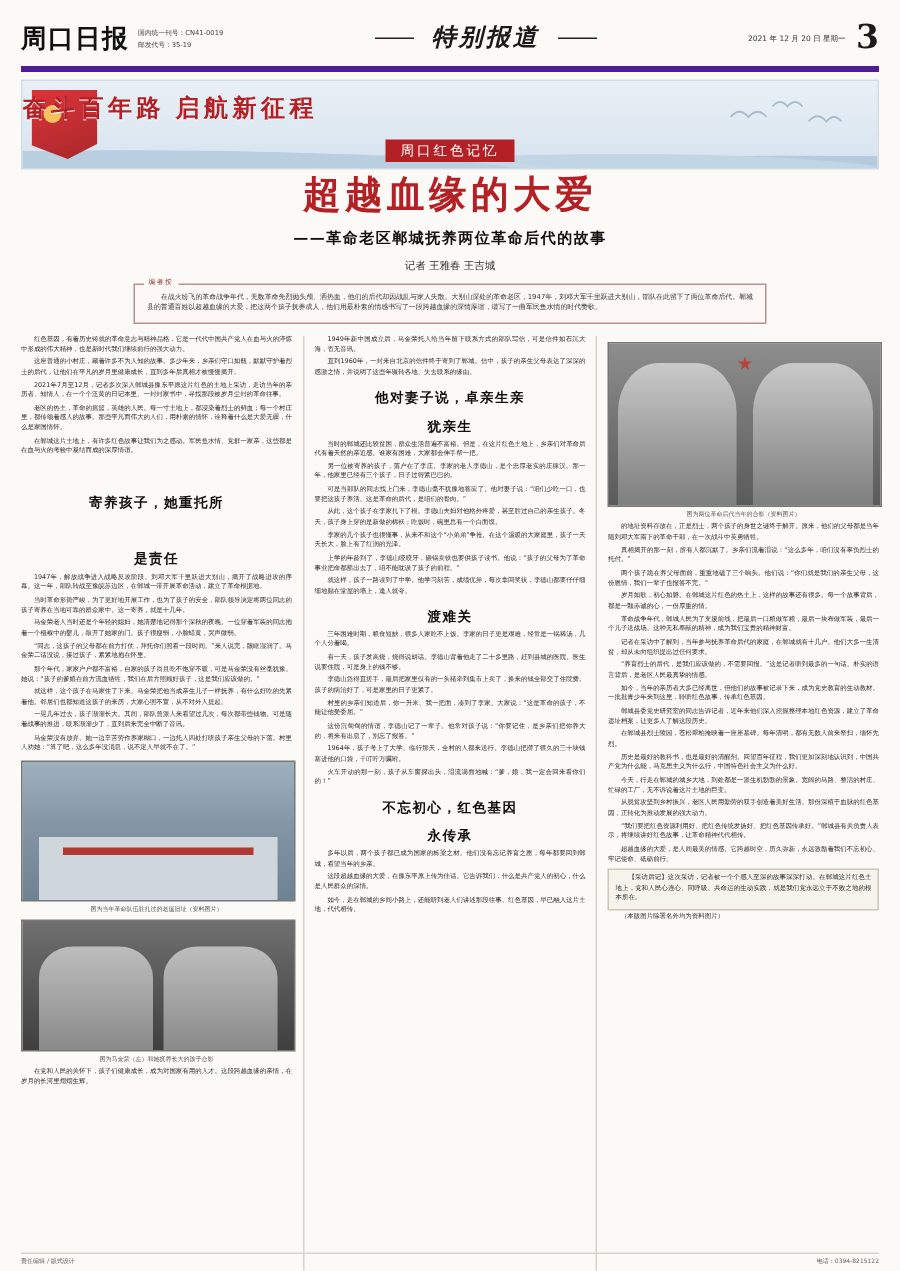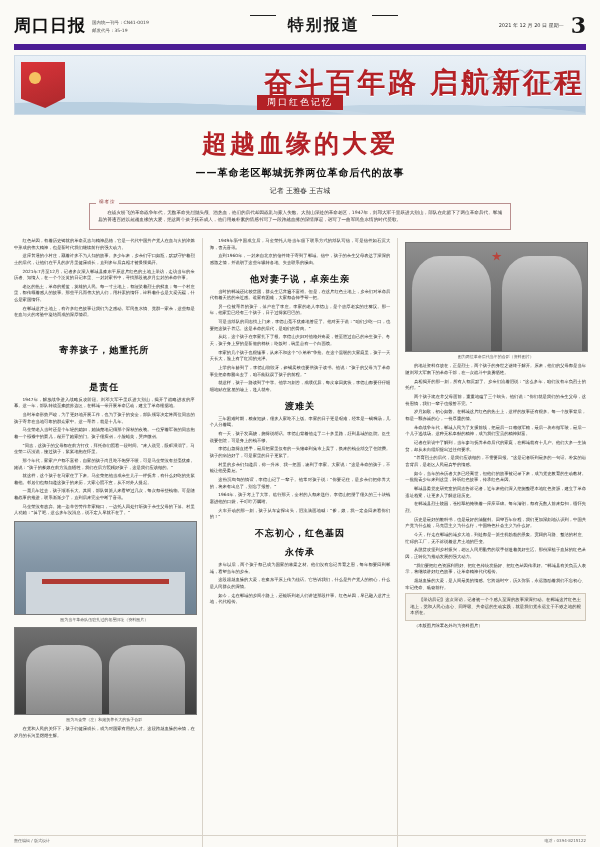--- a/index.html
+++ b/index.html
@@ -6,47 +6,47 @@
   body{
     width:600px;height:847px;
     background:#fbfaf6;
     font-family:"DejaVu Sans","Liberation Sans",sans-serif;
     color:#1a1a1a;
     overflow:hidden;
   }
   .page{position:relative;width:600px;height:847px;box-sizing:border-box;padding:8px 14px 6px 14px;}
 
   
-  .masthead{display:flex;align-items:center;justify-content:space-between;height:34px;border-bottom:6px solid #4c1d95;padding-bottom:2px;}
+  .masthead{display:flex;align-items:center;justify-content:space-between;height:34px;border-bottom:4px solid #4c1d95;padding-bottom:2px;}
   .mast-left{display:flex;align-items:flex-end;gap:6px;}
   .mast-logo{font-size:17px;font-weight:bold;letter-spacing:1px;color:#111;font-family:"DejaVu Serif","Liberation Serif",serif;}
   .mast-sub{font-size:4.5px;color:#444;line-height:1.35;padding-bottom:2px;white-space:nowrap;}
-  .mast-center{display:flex;gap:12px;}
+  .mast-center{display:flex;align-items:center;gap:12px;font-style:italic;}
   .mast-rule{width:26px;height:1px;background:#222;}
   .mast-title{font-size:16px;font-weight:bold;letter-spacing:2px;font-family:"DejaVu Serif","Liberation Serif",serif;}
   .mast-right{display:flex;align-items:center;gap:7px;}
   .mast-date{font-size:5px;color:#333;white-space:nowrap;}
   .mast-pageno{font-size:22px;font-weight:bold;line-height:1;font-family:"DejaVu Serif","Liberation Serif",serif;}
 
   
   .banner{position:relative;height:58px;margin-top:5px;background:linear-gradient(180deg,#e9f0f6 0%,#dfe9f2 55%,#d4e2ee 100%);overflow:hidden;border:1px solid #cfdbe6;}
   .banner .hills{position:absolute;left:0;bottom:0;width:100%;height:26px;background:
      radial-gradient(ellipse at 12% 120%, #b9cfe0 0 38%, transparent 39%),
      radial-gradient(ellipse at 30% 130%, #c6d8e6 0 36%, transparent 37%),
      radial-gradient(ellipse at 70% 125%, #c2d5e4 0 34%, transparent 35%),
      radial-gradient(ellipse at 90% 130%, #b4cadd 0 33%, transparent 34%);}
   .banner-flag{position:absolute;left:6px;top:6px;width:44px;height:46px;background:linear-gradient(160deg,#d9262a,#a81a1e);clip-path:polygon(0 0,100% 0,100% 78%,55% 100%,0 80%);opacity:.93;}
   .banner-flag:after{content:"";position:absolute;left:8px;top:10px;width:12px;height:12px;border-radius:50%;background:#ffd95e;opacity:.85;}
   .banner-birds{position:absolute;right:18px;top:10px;width:84px;height:26px;opacity:.55;}
-  .banner-title{position:absolute;left:0;right:0;top:8px;text-align:right;font-size:28px;font-weight:bold;letter-spacing:3px;color:#b32126;font-family:Liberation Sans, sans-serif;text-shadow:0 1px 0 #fff;}
+  .banner-title{position:absolute;left:0;right:0;top:8px;text-align:left;font-size:16px;font-weight:bold;letter-spacing:3px;color:#b32126;font-family:Liberation Serif, serif;text-shadow:0 1px 0 #fff;}
   .banner-sub{position:absolute;left:0;right:0;bottom:4px;text-align:center;}
   .banner-sub span{display:inline-block;background:#b32126;color:#fff;font-size:9px;letter-spacing:2px;padding:1px 10px;}
 
   
-  .headline{text-align:center;margin-top:12px;}
+  .headline{text-align:center;}
   .h-main{font-size:25px;font-weight:bold;letter-spacing:3px;color:#b32126;font-family:"DejaVu Serif","Liberation Serif",serif;}
   .h-sub{font-size:10px;letter-spacing:1px;margin-top:6px;color:#111;font-weight:bold;}
   .h-byline{font-size:7px;margin-top:6px;color:#333;}
 
   
   .leadbox{margin:7px auto 0 auto;width:404px;border:1px solid #b98f8f;padding:5px 8px;background:#fdf8f5;position:relative;}
   .leadbox .tag{position:absolute;left:6px;top:-5px;background:#fdf8f5;padding:0 3px;font-size:4.5px;color:#8a3a3a;letter-spacing:1px;}
   .leadbox p{margin:0;font-size:4.6px;line-height:1.62;text-align:justify;color:#333;text-indent:2em;}
 
   
@@ -148,20 +148,21 @@
           <div class="p1"></div>
           <div class="p2"></div>
         </div>
         <p class="cap">图为马金荣（左）和她抚养长大的孩子合影</p>
         <p class="t">在党和人民的关怀下，孩子们健康成长，成为对国家有用的人才。这段跨越血缘的亲情，在岁月的长河里熠熠生辉。</p>
       </div>
     <div class="col" id="col1">
         <p class="t">1949年新中国成立后，马金荣托人给当年留下联系方式的部队写信，可是信件如石沉大海，杳无音讯。</p>
         <p class="t">直到1960年，一封来自北京的信件终于寄到了郸城。信中，孩子的亲生父母表达了深深的感激之情，并说明了这些年辗转各地、失去联系的缘由。</p>
         <h3 class="sec">他对妻子说，卓亲生亲</h3>
+        <h3 class="sec">犹亲生</h3>
         <p class="t">当时的郸城还比较贫困，群众生活普遍不富裕。但是，在这片红色土地上，乡亲们对革命后代有着天然的亲近感。谁家有困难，大家都会伸手帮一把。</p>
         <p class="t">另一位被寄养的孩子，落户在了李庄。李家的老人李德山，是个忠厚老实的庄稼汉。那一年，他家里已经有三个孩子，日子过得紧巴巴的。</p>
         <p class="t">可是当部队的同志找上门来，李德山毫不犹豫地答应了。他对妻子说：“咱们少吃一口，也要把这孩子养活。这是革命的后代，是咱们的骨肉。”</p>
         <p class="t">从此，这个孩子在李家扎下了根。李德山夫妇对他格外疼爱，甚至胜过自己的亲生孩子。冬天，孩子身上穿的是新做的棉袄；吃饭时，碗里总有一个白面馍。</p>
         <p class="t">李家的几个孩子也很懂事，从来不和这个“小弟弟”争抢。在这个温暖的大家庭里，孩子一天天长大，脸上有了红润的光泽。</p>
         <p class="t">上学的年龄到了，李德山咬咬牙，砸锅卖铁也要供孩子读书。他说：“孩子的父母为了革命事业把命都豁出去了，咱不能耽误了孩子的前程。”</p>
         <p class="t">就这样，孩子一路读到了中学。他学习刻苦，成绩优异，每次拿回奖状，李德山都要仔仔细细地贴在堂屋的墙上，逢人就夸。</p>
         <h3 class="sec">渡难关</h3>
         <p class="t">三年困难时期，粮食短缺，很多人家吃不上饭。李家的日子更是艰难，经常是一锅稀汤，几个人分着喝。</p>
         <p class="t">有一天，孩子发高烧，烧得说胡话。李德山背着他走了二十多里路，赶到县城的医院。医生说要住院，可是身上的钱不够。</p>

